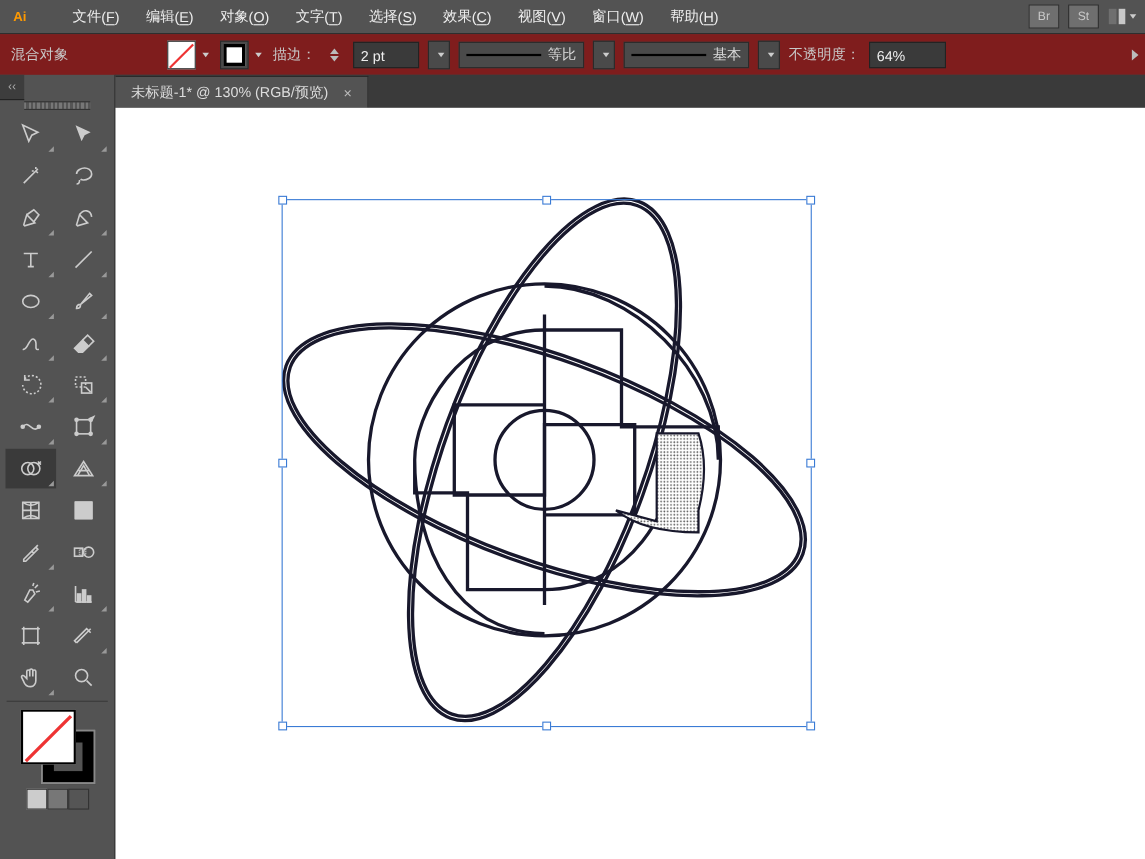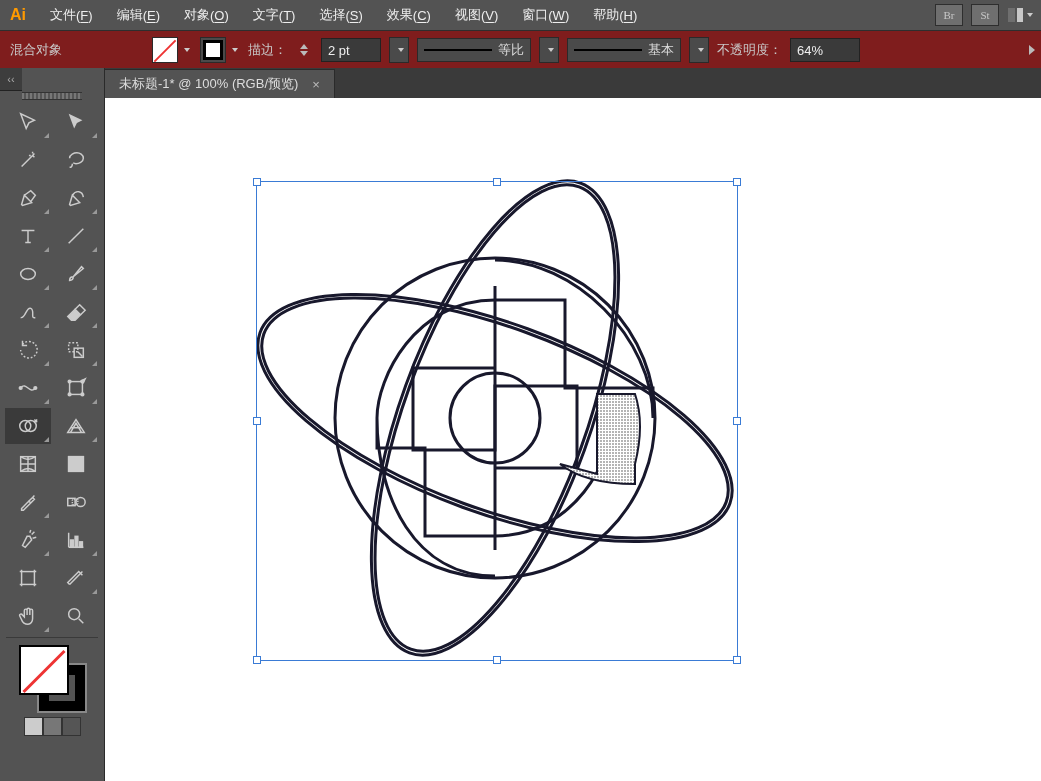--- a/index.html
+++ b/index.html
@@ -8,30 +8,30 @@
     background: #4a4a4a; color: #ddd; font-size: 13px;
     user-select: none;
   }
   
   .menubar {
     height: 30px; background: #535353; display: flex; align-items: center;
     padding: 0 4px; border-bottom: 1px solid #2e2e2e;
   }
   .ai-logo {
     width: 28px; height: 22px; display:flex;align-items:center;justify-content:center;
-    color:#ff9a00; font-weight:bold; font-size:16px; margin-right:6px;
+    color:#ff9a00; font-weight:bold; font-size:12px; margin-right:22px;
   }
   .menubar .menuitem {
     padding: 16px 12px; height: 100%; display: flex; align-items: center; color:#eee;
   }
   .menubar .uline { text-decoration: underline; text-underline-offset: 2px; }
   .menubar .spacer { flex:1; }
   .menubar .right-btn {
     width:26px;height:20px;margin:12px 4px;background:#6f6f6f;border:1px solid #2e2e2e;
-    display:flex;align-items:center;justify-content:center;font-size:11px;color:#c8c8c8;font-family:Liberation Serif, serif;
+    display:flex;align-items:center;justify-content:center;font-size:11px;color:#c8c8c8;
   }
   .layout-switch {
     width:26px;height:16px;display:flex;
   }
   .layout-switch div{flex:1;background:#c8c8c8;margin:1px;}
   .layout-switch div:first-child{background:#6f6f6f;}
   .chev{width:0;height:0;border-top:4px solid #ccc;border-left:3px solid transparent;border-right:3px solid transparent;margin-left:3px;}
 
   
   .optbar {
@@ -415,21 +415,21 @@
     <div class="bottom-modes">
       <div style="background:#ccc;"></div>
       <div style="background:#777;"></div>
       <div style="background:#555;"></div>
     </div>
   </div>
 
   <div class="canvas-area">
     <div class="tabbar">
       <div class="tab">
-        <span>未标题-1* @ 100% (RGB/预览)</span>
+        <span>未标题-1* @ 130% (RGB/预览)</span>
         <span class="x">×</span>
       </div>
     </div>
 
     <div class="canvas">
 
       <svg class="artwork" width="700" height="700" viewBox="0 0 700 700" style="left:40px;top:-30px;">
         <defs>
           <pattern id="dots" width="3" height="3" patternUnits="userSpaceOnUse">
             <rect width="3" height="3" fill="#fff"></rect>

